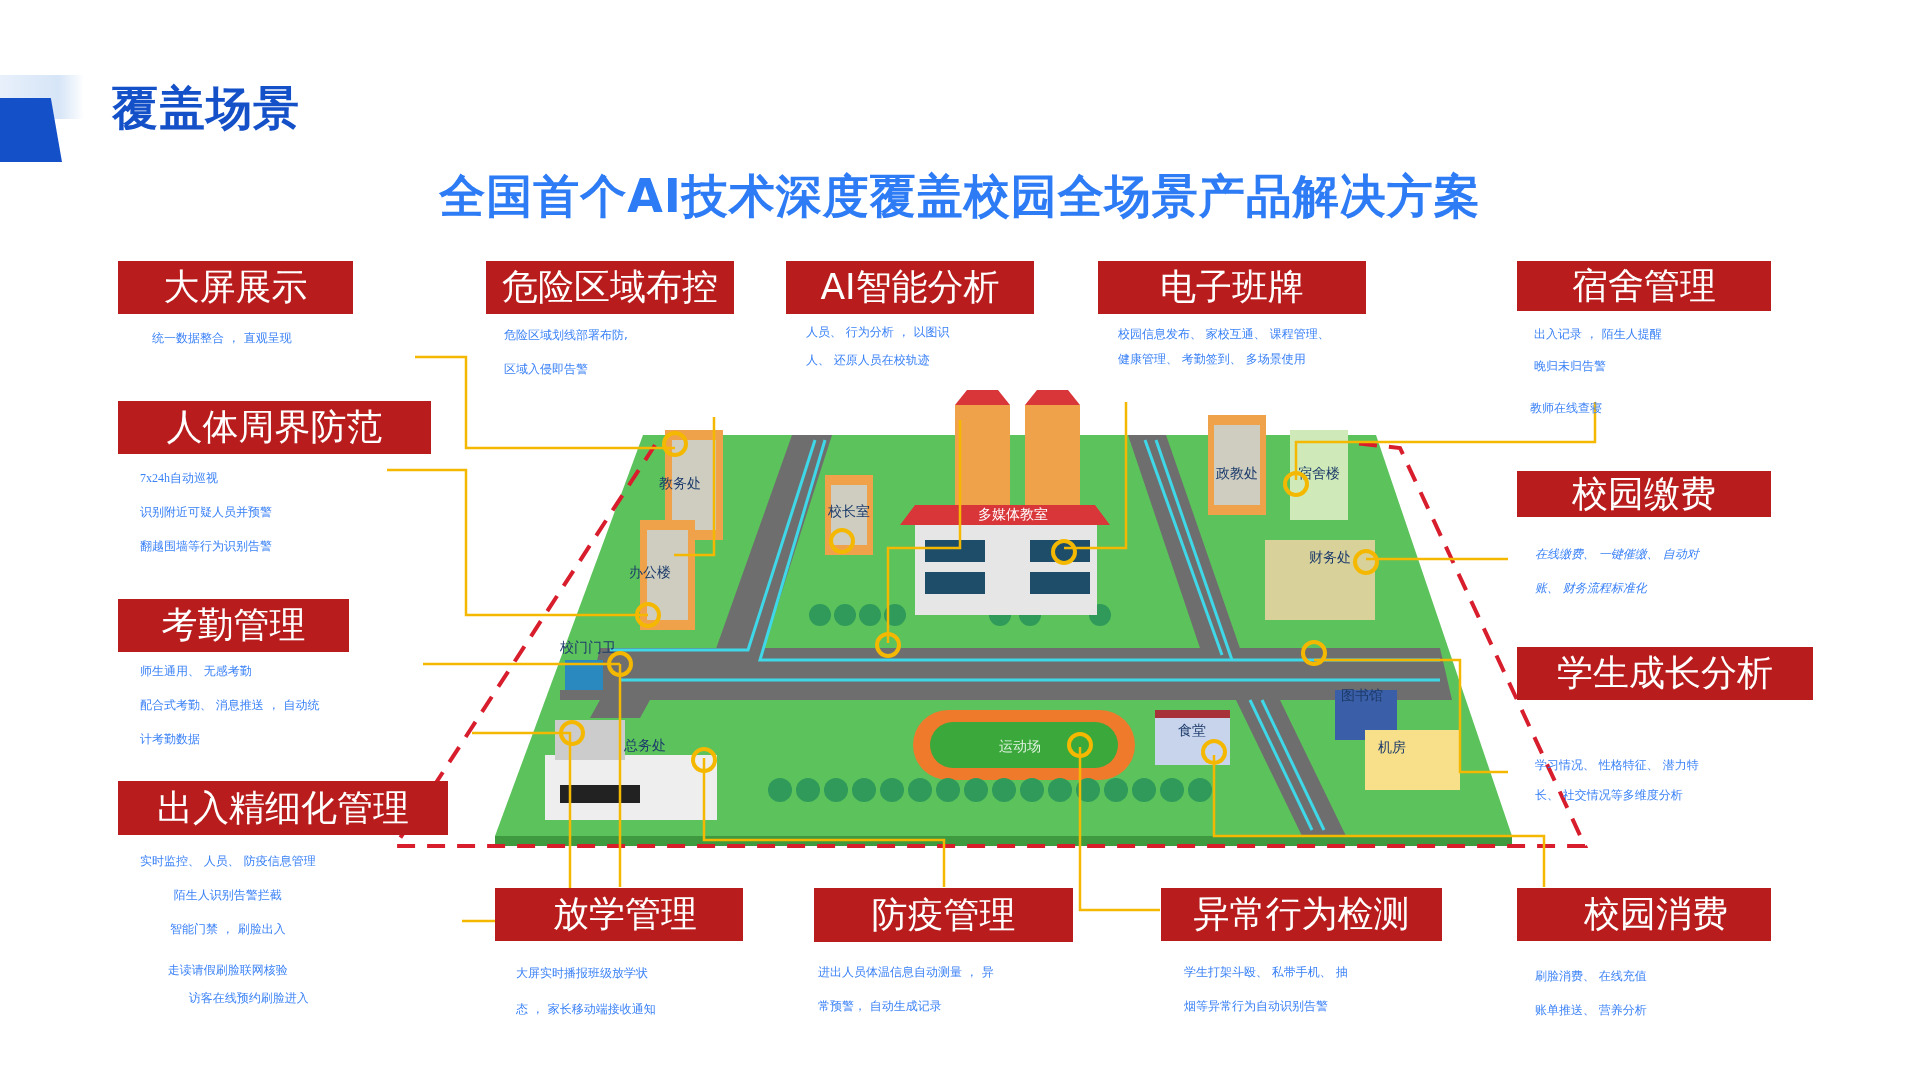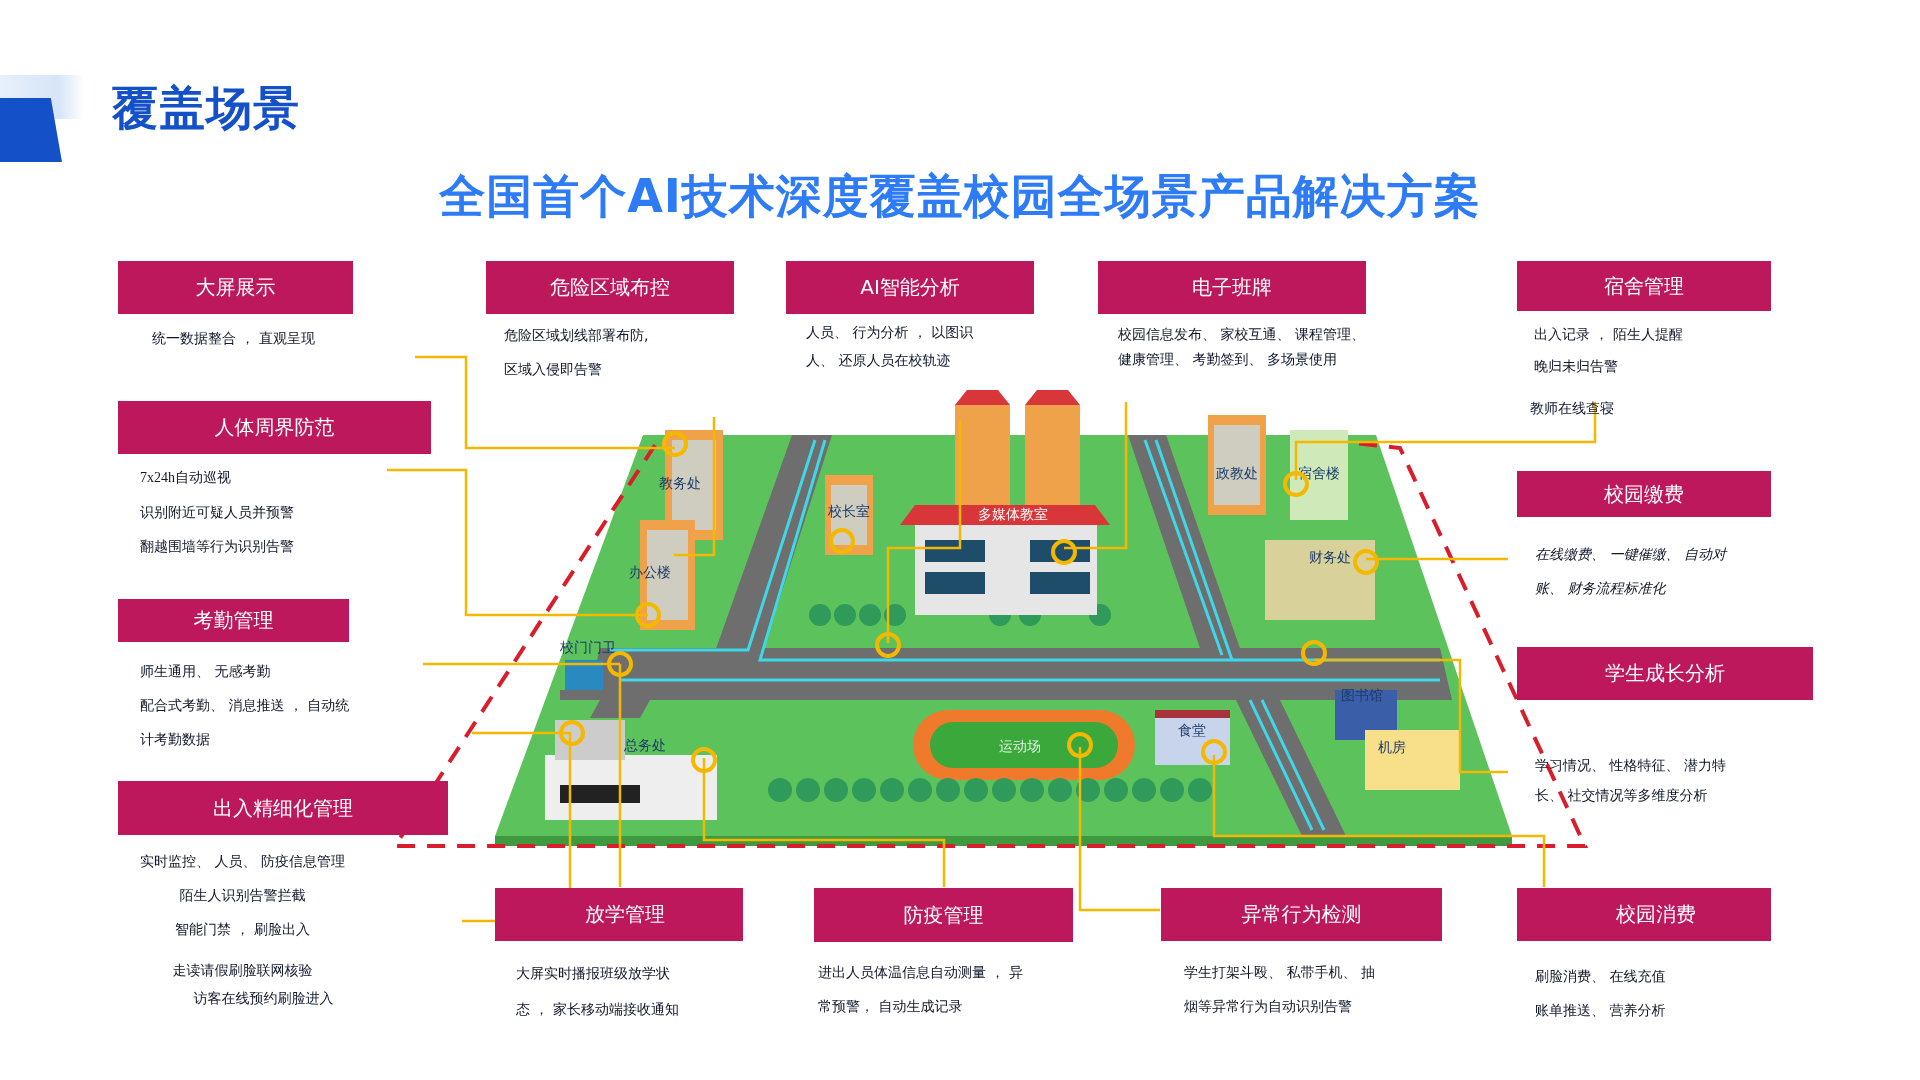--- a/index.html
+++ b/index.html
@@ -7,22 +7,22 @@
   body { position: relative; font-family: "DejaVu Sans", "Liberation Sans", sans-serif; color: #222; }
 
   .deco-light { position: absolute; left: 0; top: 75px; width: 84px; height: 44px;
     background: linear-gradient(90deg, #e8f0fb 0%, #d6e5f7 70%, #ffffff 100%);
     clip-path: polygon(0 0, 100% 0, 100% 100%, 0 100%); }
   .deco-dark { position: absolute; left: 0; top: 98px; width: 62px; height: 64px; background: #1450c8;
     clip-path: polygon(0 0, 82% 0, 100% 100%, 0 100%); }
   .section-title { position: absolute; left: 112px; top: 78px; font-size: 46px; font-weight: bold; color: #1450c8; letter-spacing: 1px; }
   .main-title { position: absolute; left: 0; width: 1920px; top: 166px; text-align: center; font-size: 46px; font-weight: bold; color: #2d7cf6; letter-spacing: 1px; }
 
-  .label { position: absolute; background: #be185d; color: #fff; font-size: 20px; display: flex; align-items: center; justify-content: center; }
-  .desc { position: absolute; font-size: 14px; color: #0f172a; line-height: 34px; white-space: nowrap; }
+  .label { position: absolute; background: #b91c1c; color: #fff; font-size: 36px; display: flex; align-items: center; justify-content: center; }
+  .desc { position: absolute; font-size: 12px; color: #3b82f6; line-height: 34px; white-space: nowrap; }
 
   
   .map-wrap { position: absolute; left: 0; top: 0; width: 1920px; height: 1080px; pointer-events: none; }
   .map-wrap svg { position: absolute; left: 0; top: 0; }
   .hotspot { pointer-events: auto; cursor: pointer; }
 </style>
 </head>
 <body>
 
 <div class="deco-light"></div>
@@ -211,21 +211,21 @@
 
 <div class="label" style="left:118px;top:401px;width:313px;height:53px;">
     <span>人体周界防范</span>
   </div>
 <div class="desc" style="left:140px;top:461px;">
     <div style="font-family:'Liberation Serif',serif;">7x24h自动巡视</div>
     <div>识别附近可疑人员并预警</div>
     <div>翻越围墙等行为识别告警</div>
   </div>
 
-<div class="label" style="left:118px;top:599px;width:231px;height:43px;">
+<div class="label" style="left:118px;top:599px;width:231px;height:53px;">
     <span>考勤管理</span>
   </div>
 <div class="desc" style="left:140px;top:654px;">
     <div>师生通用、 无感考勤</div>
     <div>配合式考勤、 消息推送 ， 自动统</div>
     <div>计考勤数据</div>
   </div>
 
 <div class="label" style="left:118px;top:781px;width:330px;height:54px;">
     <span>出入精细化管理</span>

